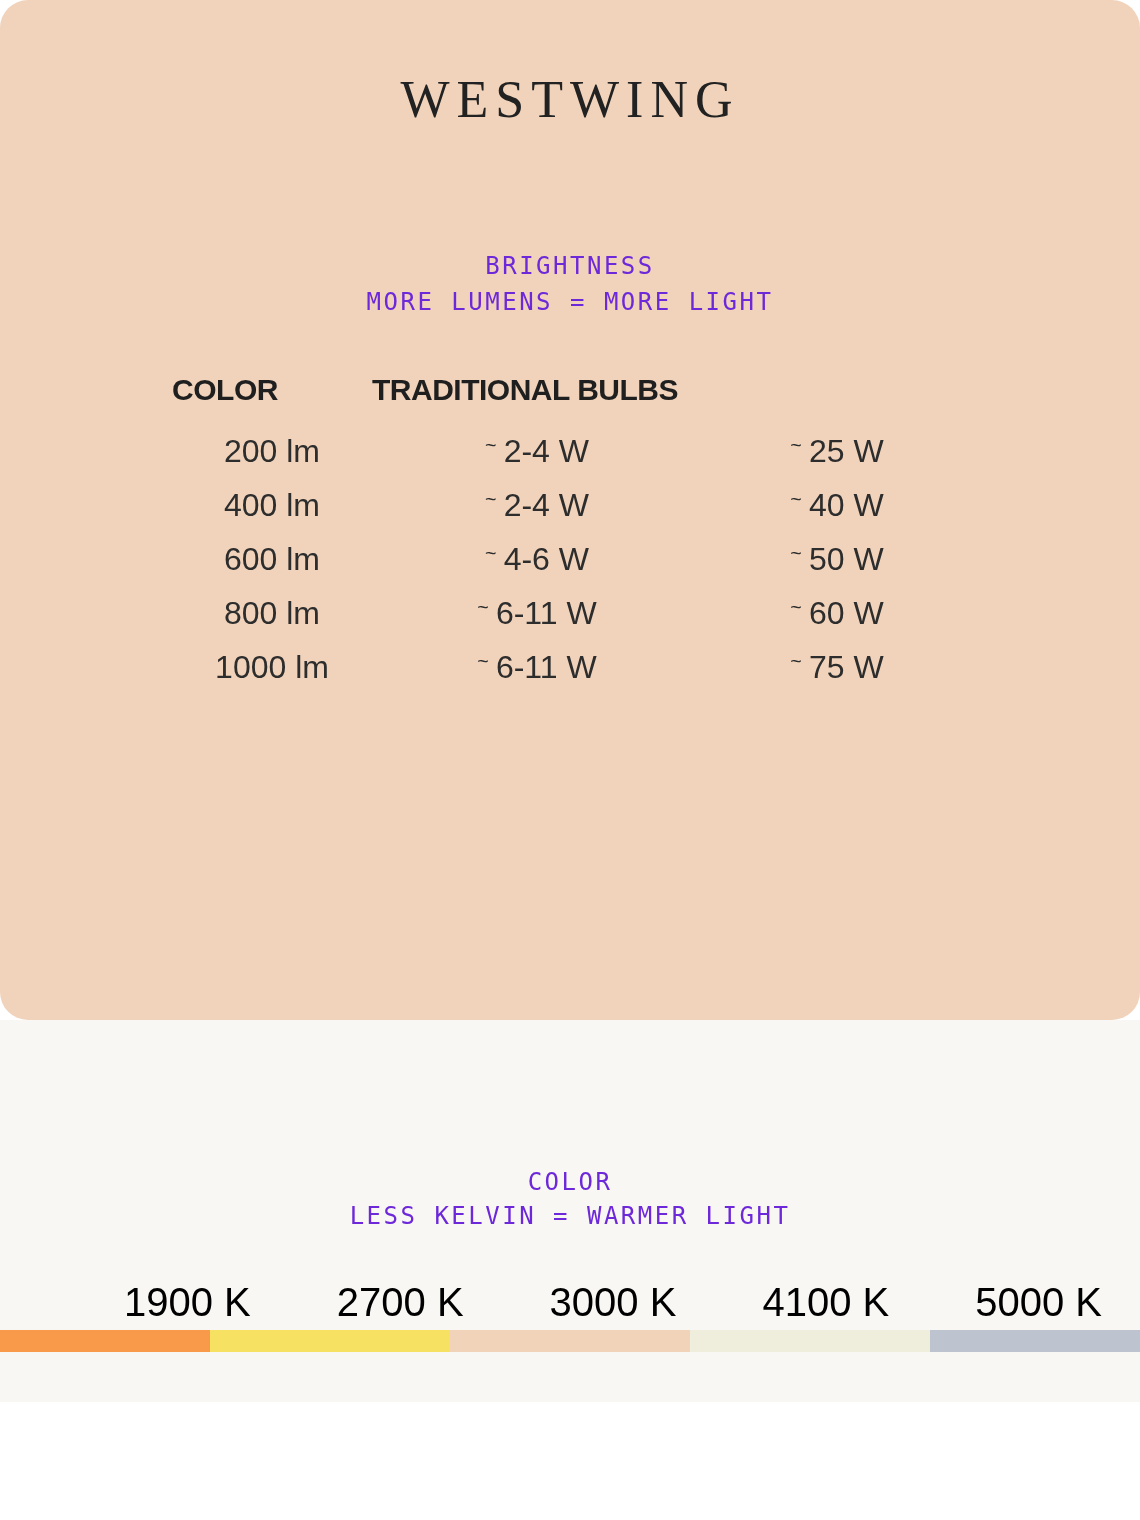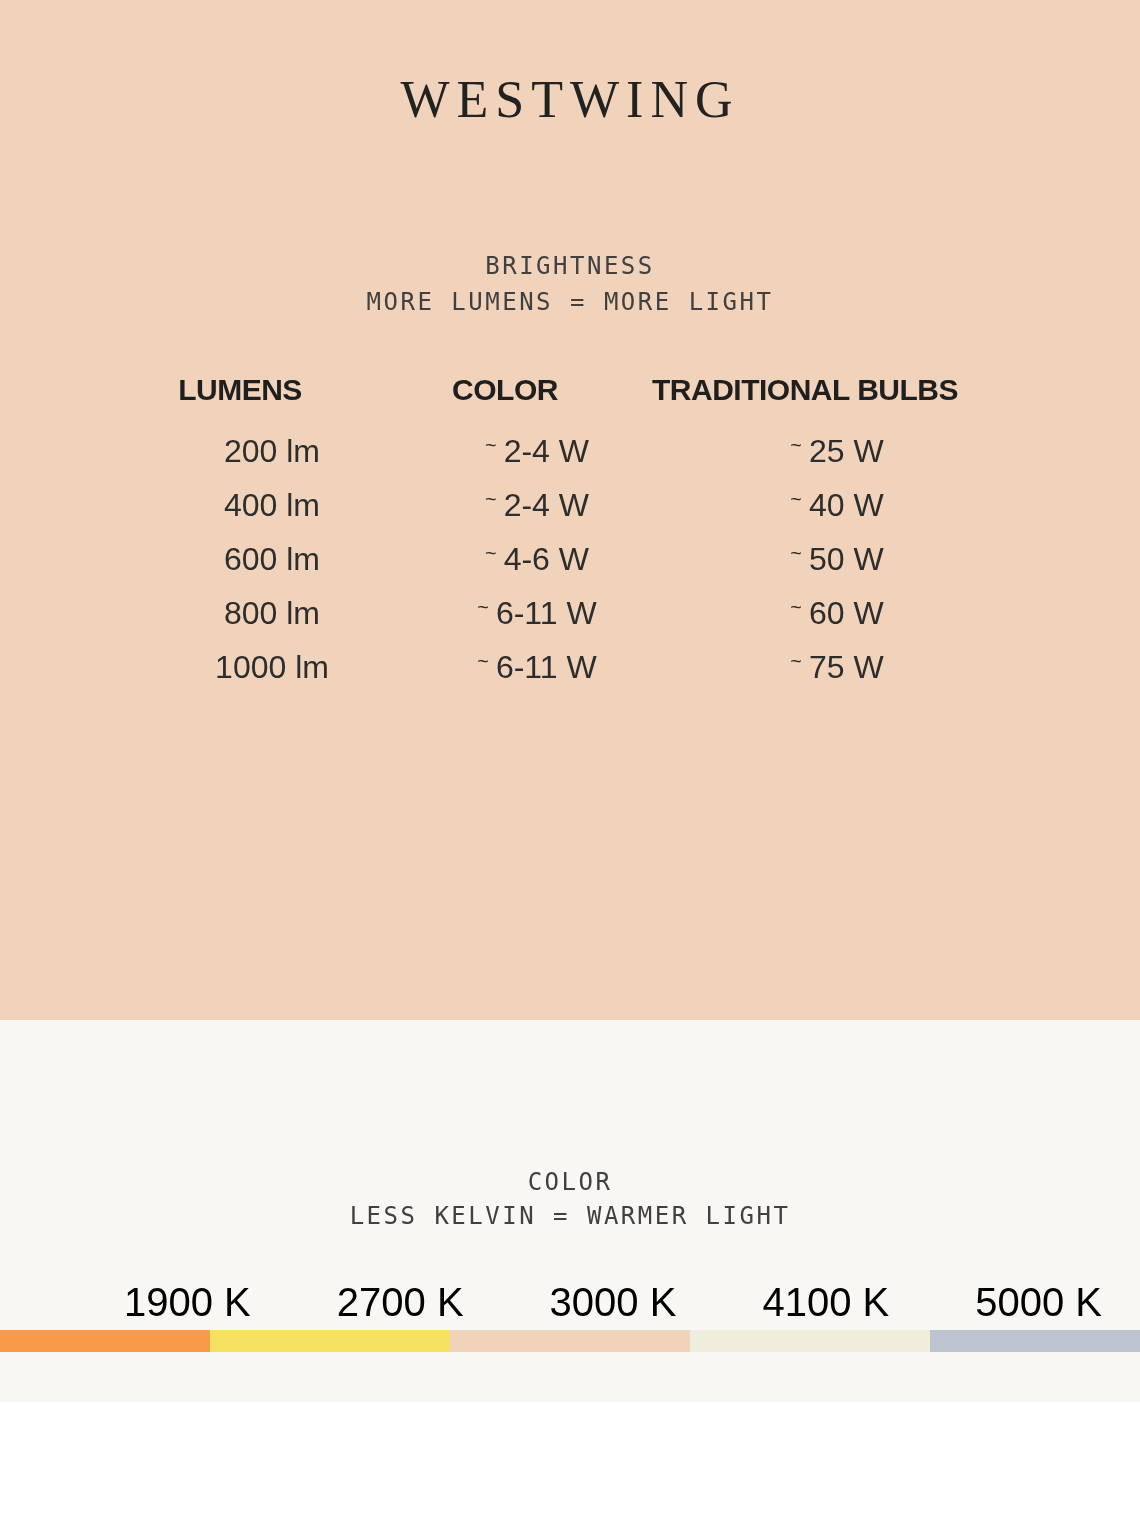--- a/index.html
+++ b/index.html
@@ -10,20 +10,21 @@
     color: #232323;
     overflow: hidden;
   }
 
   
   .section-brightness {
     width: 1140px;
     height: 1020px;
     background: #F1D3BB;
     overflow: hidden;
+    border-radius: 28px;
   }
   .section-color {
     width: 1140px;
     height: 382px;
     background: #F8F7F3;
     overflow: hidden;
   }
 
   
   .brand-logo {
@@ -46,21 +47,21 @@
     line-height: 152px;
   }
 
   
   .mono-head {
     text-align: center;
     font-family: "DejaVu Sans Mono", "Liberation Mono", monospace;
     font-size: 24px;
     letter-spacing: 2.5px;
     line-height: 36px;
-    color: #404040;
+    color: #6d28d9;
   }
   .section-brightness .mono-head { margin-top: 118px; }
   .section-color .mono-head { margin-top: 145px; line-height: 34px; }
 
   
   .lumen-table { margin-top: 50px; }
   .lumen-row {
     display: flex;
     padding-left: 100px;
     align-items: center;
@@ -135,21 +136,20 @@
 <div class="section-brightness">
   <div class="brand-logo">WESTWING</div>
 
   <div class="mono-head">
     <div>BRIGHTNESS</div>
     <div>MORE LUMENS = MORE LIGHT</div>
   </div>
 
   <div class="lumen-table">
     <div class="lumen-row head">
-      <div class="cell c1">LUMENS</div>
       <div class="cell c2">COLOR</div>
       <div class="cell c3">TRADITIONAL BULBS</div>
     </div>
 
     <div class="lumen-body">
       <div class="lumen-row data">
         <div class="cell c1">200 lm</div>
         <div class="cell c2"><span class="tilde">~</span><span>2-4 W</span></div>
         <div class="cell c3"><span class="tilde">~</span><span>25 W</span></div>
       </div>

